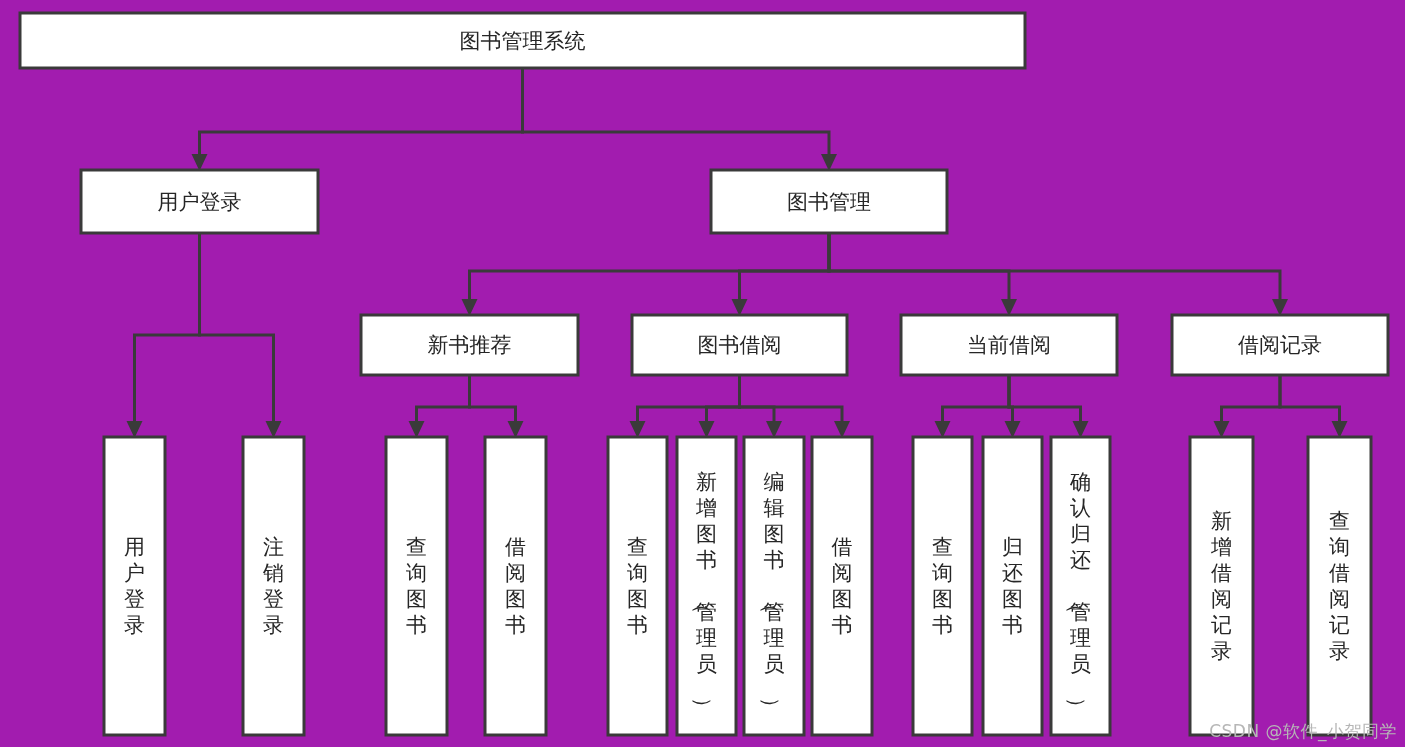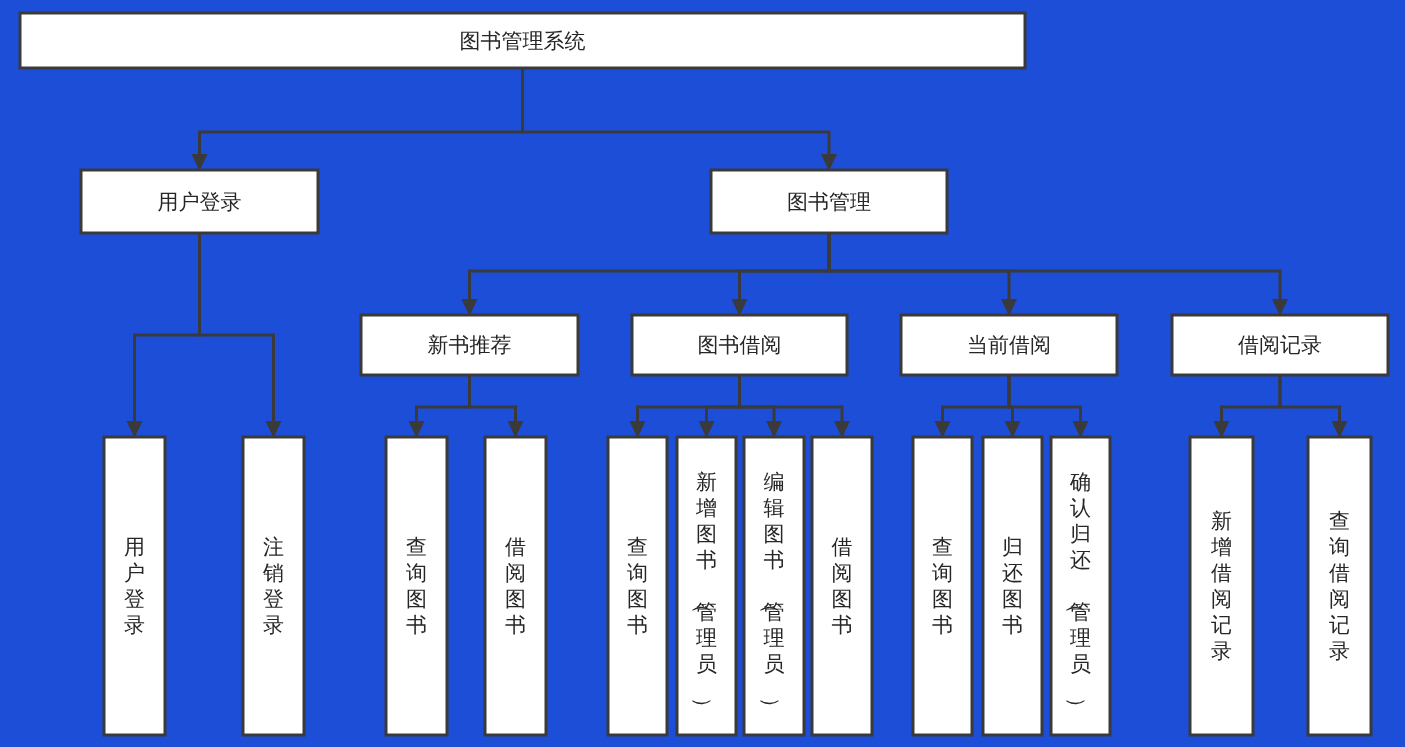--- a/index.html
+++ b/index.html
@@ -1,20 +1,20 @@
 <!DOCTYPE html>
 <html><head>
 <meta charset="utf-8">
 <style>
   html,body{margin:0;padding:0;background:#ffffff;}
   body{
     font-family:"DejaVu Sans","Liberation Sans",sans-serif;
     width:1405px;height:747px;overflow:hidden;
   }
-  #diagram-root{position:relative;width:1405px;height:747px;background:#1d4ed8;}
+  #diagram-root{position:relative;width:1405px;height:747px;background:#a21caf;}
   svg#tree{position:absolute;left:0;top:0;width:1405px;height:747px;display:block;}
   .node-rect{fill:#ffffff;stroke:#3a3a3a;stroke-width:3;}
   .conn{stroke:#3a3a3a;stroke-width:3;fill:none;stroke-linecap:butt;}
   .arrow-head{fill:#3a3a3a;stroke:none;}
   .node-label{
     font-family:"DejaVu Sans","Liberation Sans",sans-serif;
     fill:#262626;font-size:21px;text-anchor:middle;dominant-baseline:middle;
   }
   .node-label-v{
     font-family:"DejaVu Sans","Liberation Sans",sans-serif;
@@ -186,13 +186,14 @@
         <g>
           <rect class="node-rect" x="1190" y="437" width="63" height="298"></rect>
           <text class="node-label-v" x="1221.5" y="528"><tspan x="1221.5" dy="0">新</tspan><tspan x="1221.5" dy="26">增</tspan><tspan x="1221.5" dy="26">借</tspan><tspan x="1221.5" dy="26">阅</tspan><tspan x="1221.5" dy="26">记</tspan><tspan x="1221.5" dy="26">录</tspan></text>
         </g>
         <g>
           <rect class="node-rect" x="1308" y="437" width="63" height="298"></rect>
           <text class="node-label-v" x="1339.5" y="528"><tspan x="1339.5" dy="0">查</tspan><tspan x="1339.5" dy="26">询</tspan><tspan x="1339.5" dy="26">借</tspan><tspan x="1339.5" dy="26">阅</tspan><tspan x="1339.5" dy="26">记</tspan><tspan x="1339.5" dy="26">录</tspan></text>
         </g>
       </g>
   </svg>
+  <div class="watermark">CSDN @软件_小贺同学</div>
 </div>
 
 </body></html>

